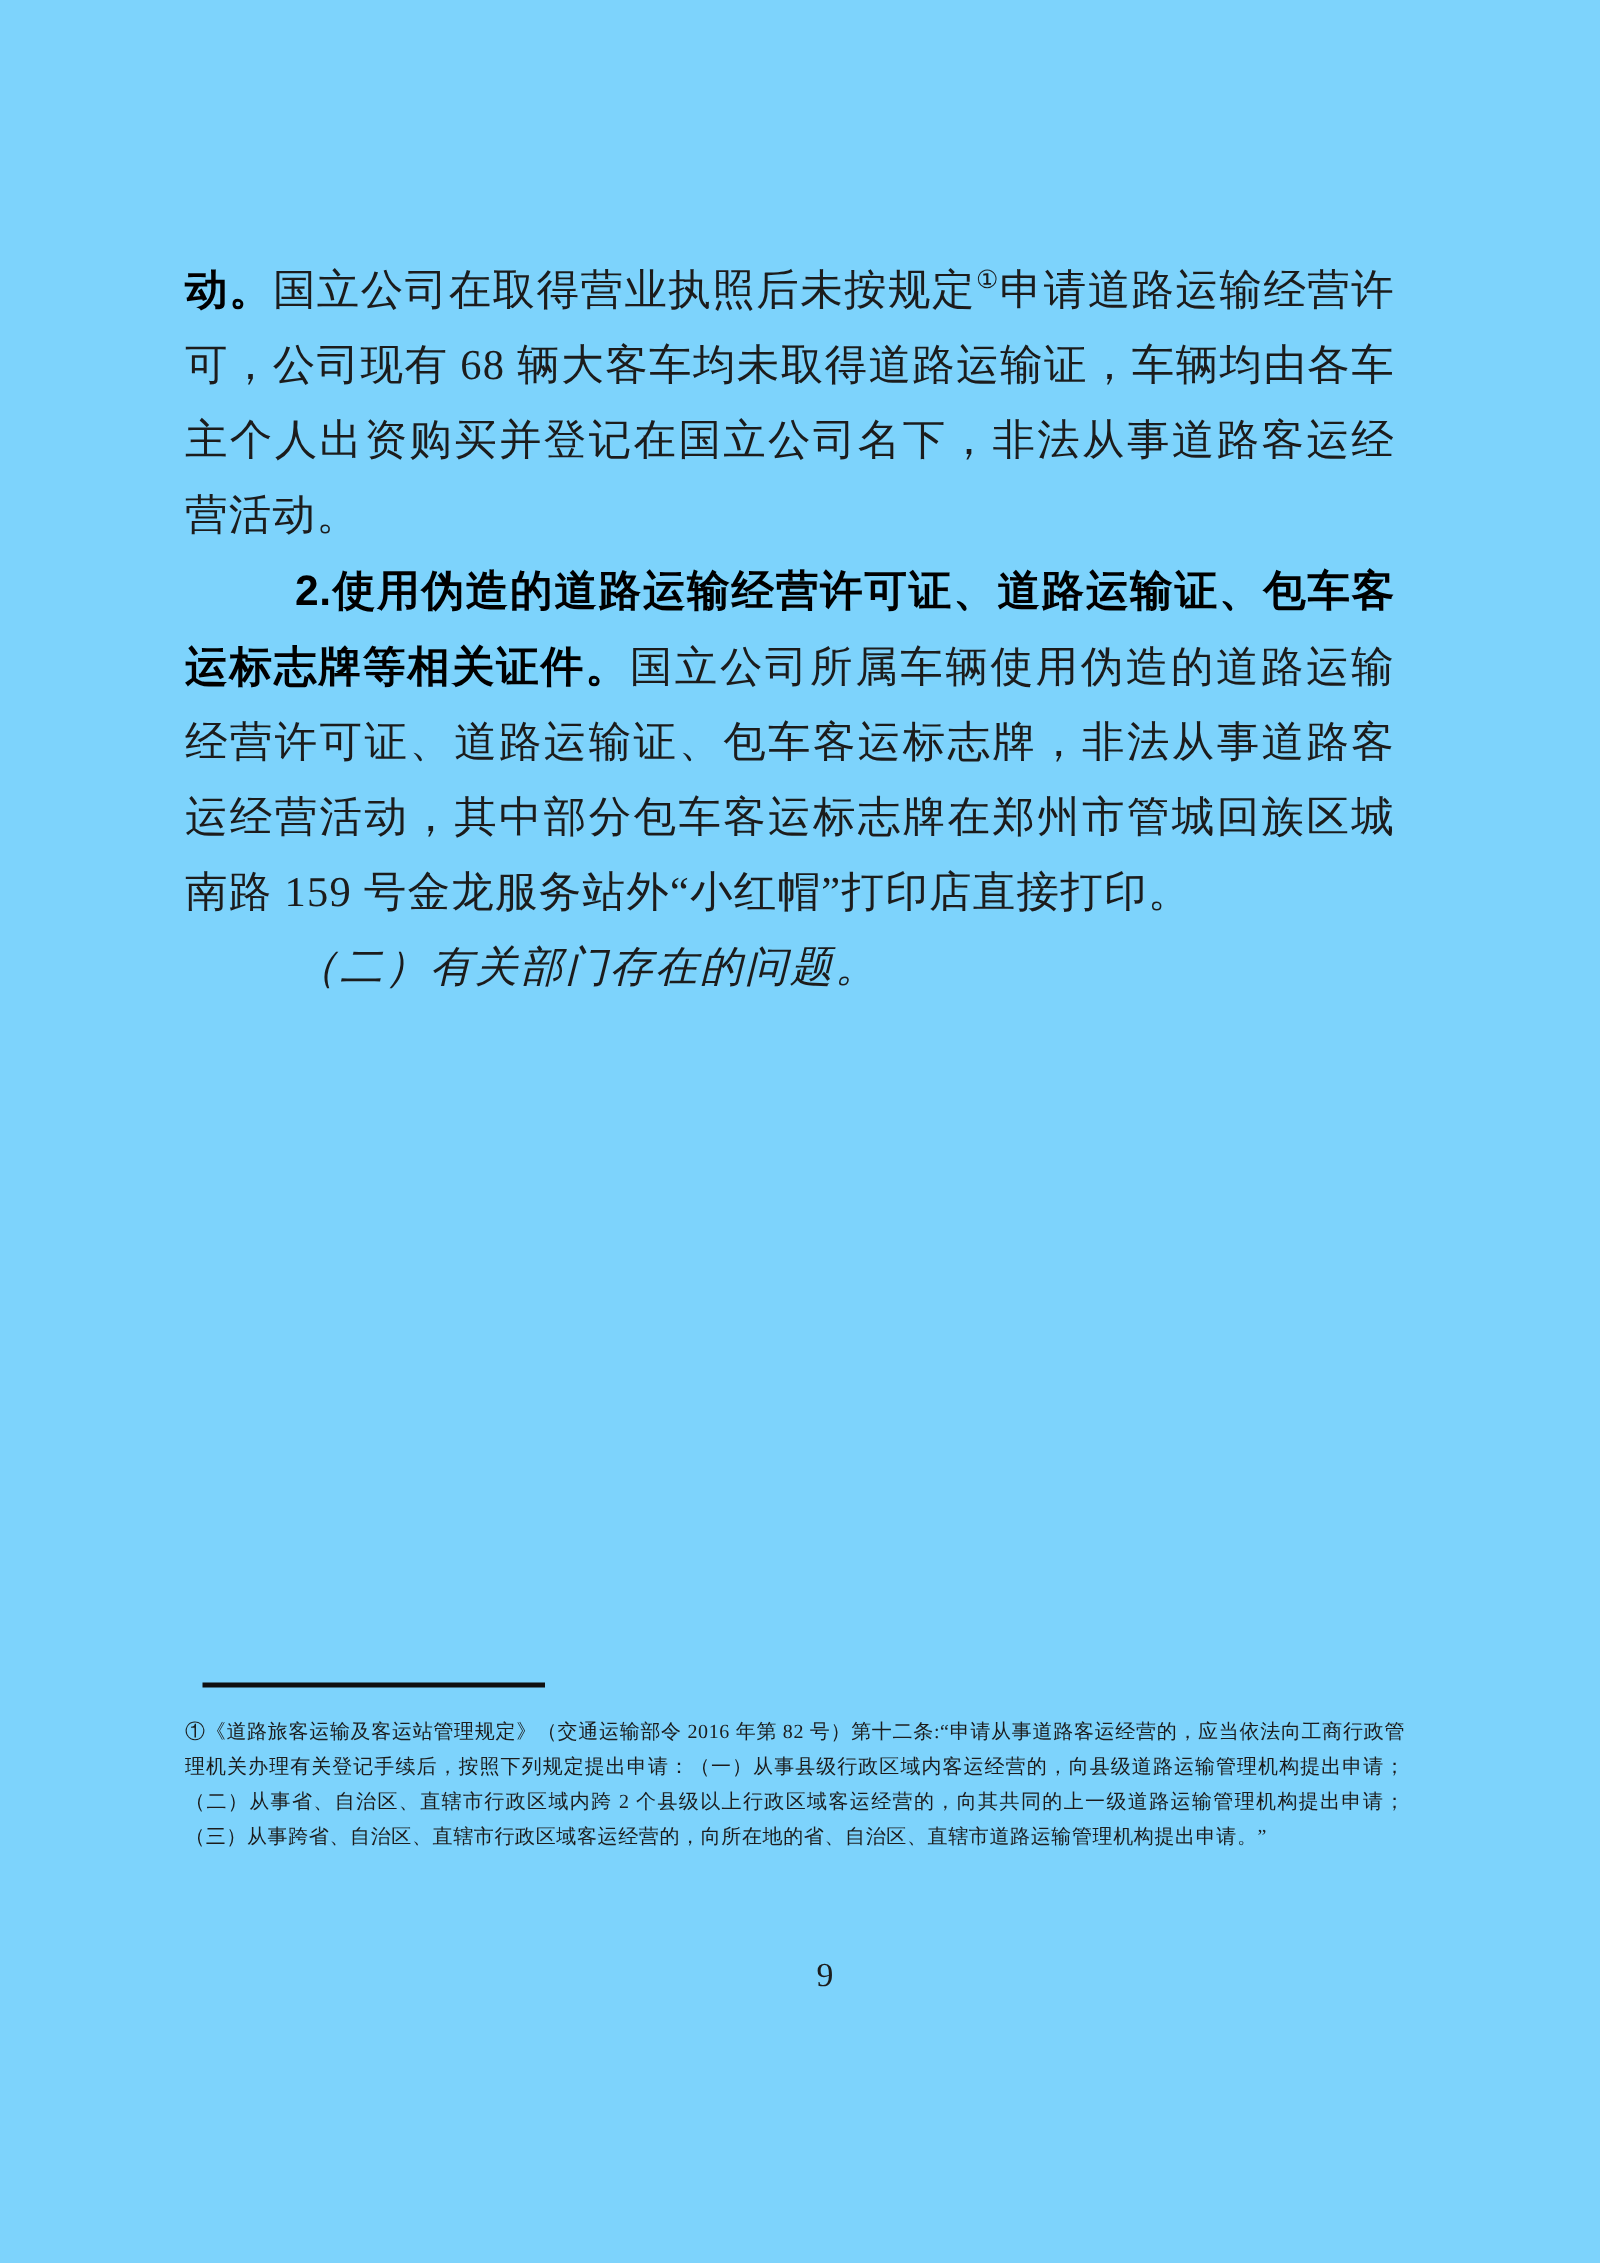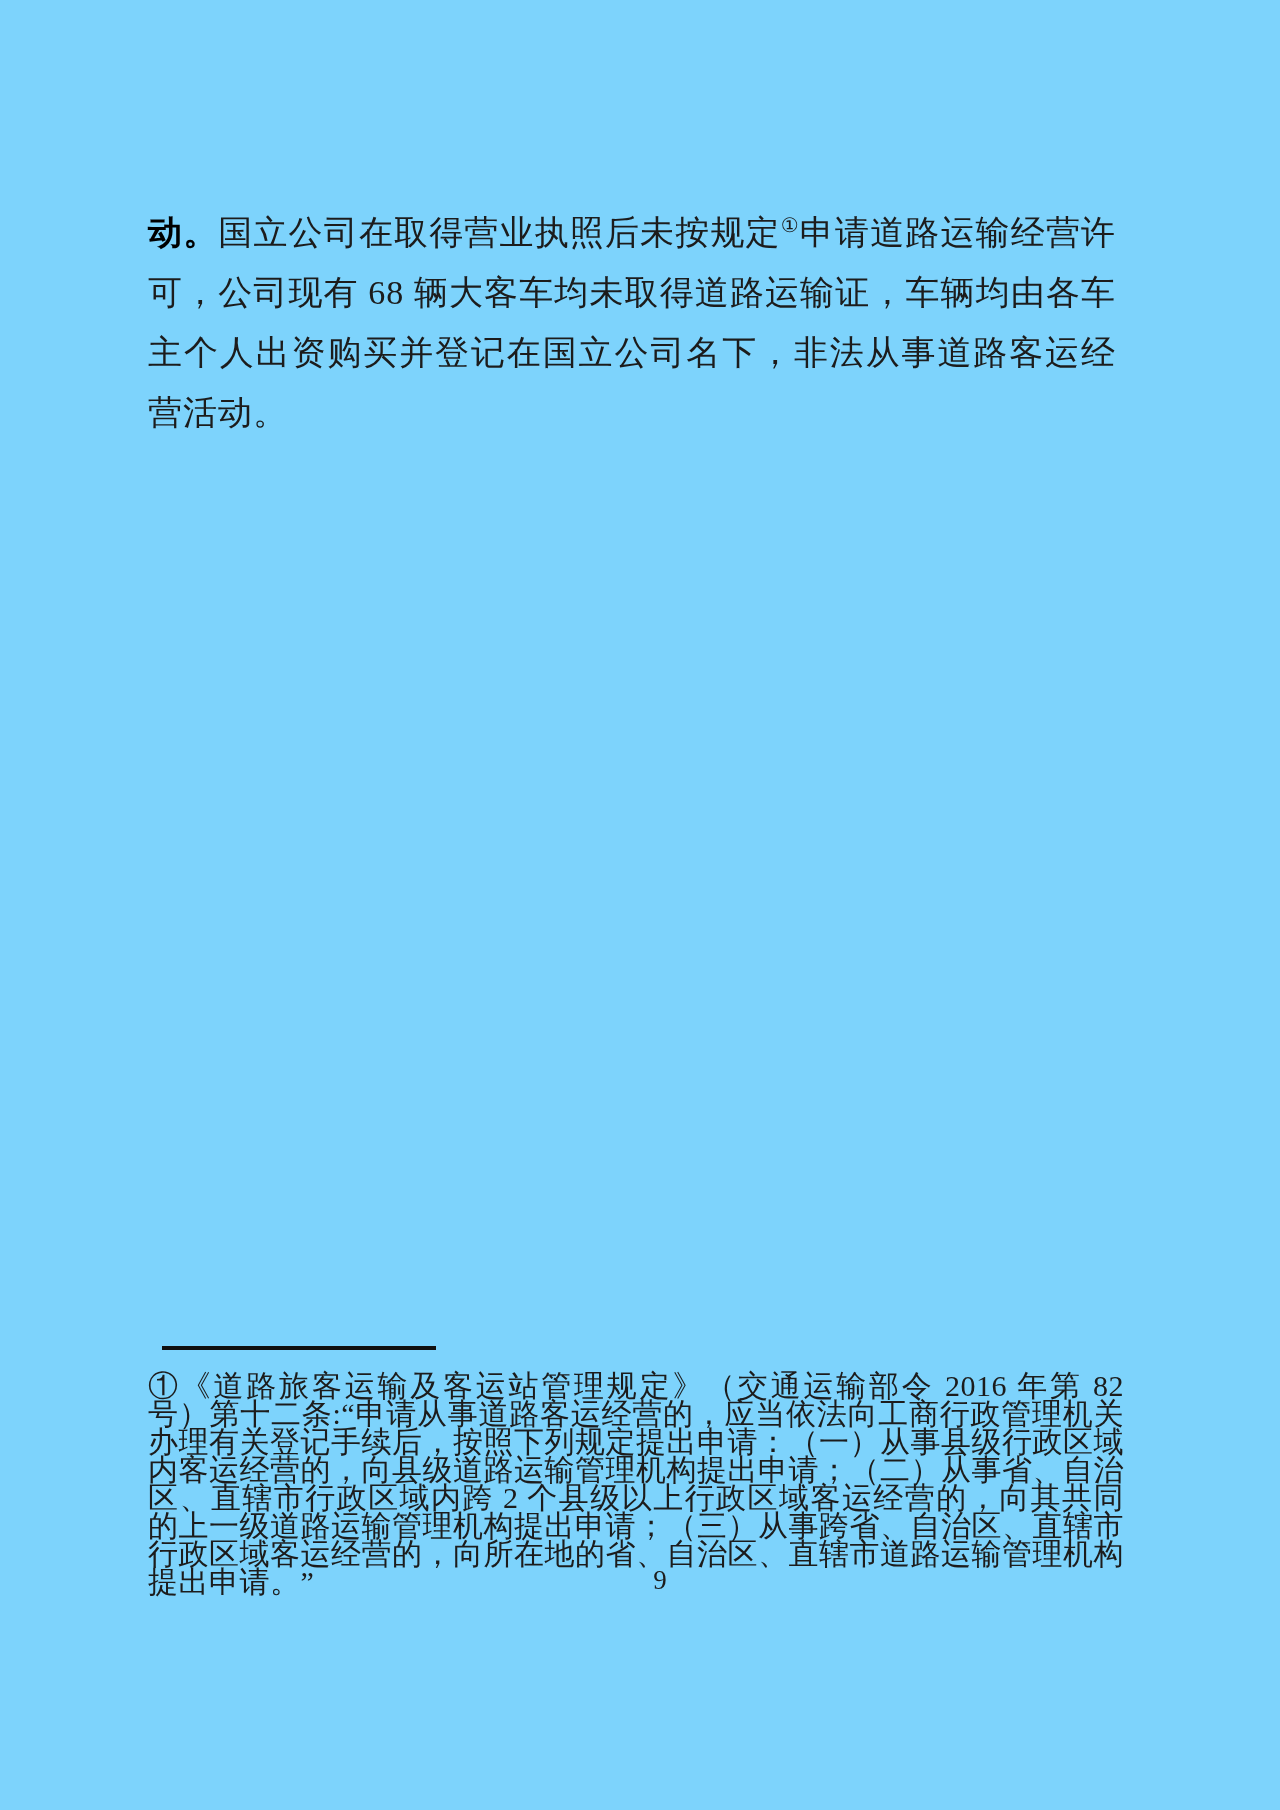--- a/index.html
+++ b/index.html
@@ -62,21 +62,21 @@
   }
   .footnote-rule {
     width: 274px;
     height: 4px;
     background: #101010;
     margin-left: 14px;
     margin-bottom: 22px;
   }
   .footnote {
     margin: 0;
-    font-size: 30px;
+    font-size: 16px;
     line-height: 28px;
     letter-spacing: 0.5px;
     text-align: justify;
     color: #1c1c1c;
   }
   .page-number {
     position: absolute;
     top: 1564px;
     left: 0;
     width: 100%;
@@ -89,22 +89,24 @@
 </style>
 </head>
 <body>
 
 <div class="page">
 
   <div class="body-text">
 
     <p class="para no-indent"><span class="lead-bold">动。</span><span>国立公司在取得营业执照后未按规定</span><sup class="fn-ref">①</sup><span>申请道路运输经营许可，公司现有 68 辆大客车均未取得道路运输证，车辆均由各车主个人出资购买并登记在国立公司名下，非法从事道路客运经营活动。</span></p>
 
+    <p class="para"><span class="heading-bold">2.使用伪造的道路运输经营许可证、道路运输证、包车客运标志牌等相关证件。</span><span>国立公司所属车辆使用伪造的道路运输经营许可证、道路运输证、包车客运标志牌，非法从事道路客运经营活动，其中部分包车客运标志牌在郑州市管城回族区城南路 159 号金龙服务站外“小红帽”打印店直接打印。</span></p>
 
 
+    <p class="para kai"><span>（二）有关部门存在的问题。</span></p>
 
   </div>
 
   <div class="footnote-area">
     <div class="footnote-rule"></div>
     <p class="footnote"><span>①</span><span>《道路旅客运输及客运站管理规定》（交通运输部令 2016 年第 82 号）第十二条:“申请从事道路客运经营的，应当依法向工商行政管理机关办理有关登记手续后，按照下列规定提出申请：（一）从事县级行政区域内客运经营的，向县级道路运输管理机构提出申请；（二）从事省、自治区、直辖市行政区域内跨 2 个县级以上行政区域客运经营的，向其共同的上一级道路运输管理机构提出申请；（三）从事跨省、自治区、直辖市行政区域客运经营的，向所在地的省、自治区、直辖市道路运输管理机构提出申请。”</span></p>
   </div>
 
   <div class="page-number">9</div>
 

